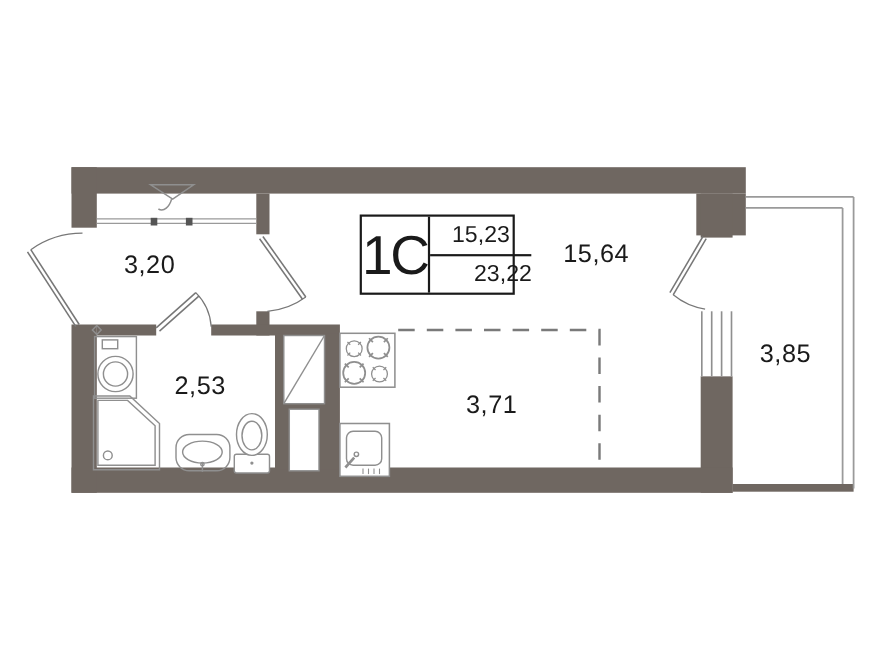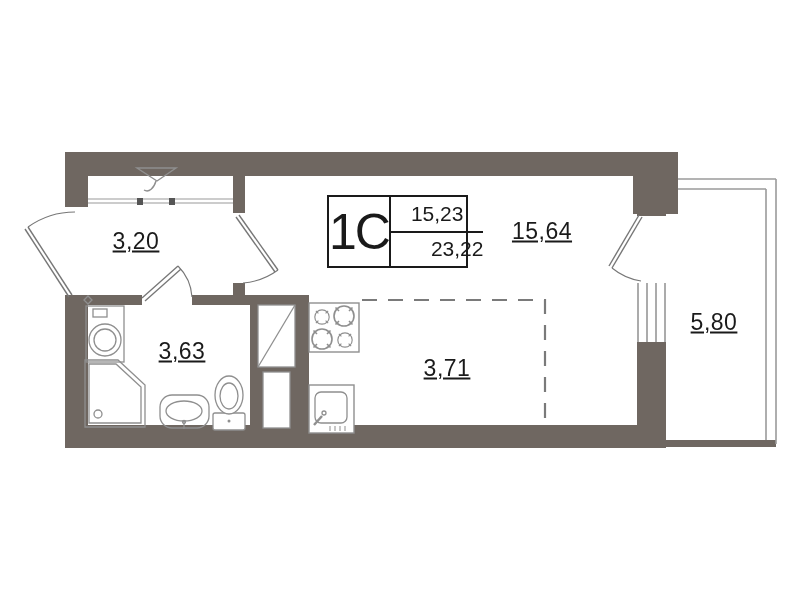--- a/index.html
+++ b/index.html
@@ -3,21 +3,21 @@
 <meta charset="utf-8">
 <style>
   html,body{margin:0;padding:0;background:#ffffff;}
   .plan{
     position:relative;width:799px;height:600px;background:#ffffff;
     font-family:"Liberation Sans", sans-serif;color:#1a1a1a;overflow:hidden;
   }
   .plan svg{position:absolute;left:0;top:0;}
   .room-label{
     position:absolute;font-size:23px;color:#1a1a1a;white-space:nowrap;
-    transform:translate(-50%,-50%);letter-spacing:0.5px;text-decoration:underline;
+    transform:translate(-50%,-50%);letter-spacing:0.5px;
   }
   .info-box{
     position:absolute;left:327px;top:195px;width:141px;height:73px;
     border:2px solid #1a1a1a;background:#ffffff;display:flex;box-sizing:border-box;
   }
   .info-type{
     width:85px;border-right:2px solid #1a1a1a;display:flex;align-items:center;
     justify-content:center;font-size:50px;letter-spacing:-2px;box-sizing:border-box;
   }
   .info-rows{flex:1;display:flex;flex-direction:column;}
@@ -158,24 +158,24 @@
         <line x1="335" y1="426" x2="335" y2="431"></line>
         <line x1="340" y1="426" x2="340" y2="431"></line>
         <line x1="345" y1="426" x2="345" y2="431"></line>
       </g>
     </g>
 
     <path d="M 362 300 H 545 V 425" fill="none" stroke="#7a7a7a" stroke-width="2.2" stroke-dasharray="15 11"></path>
   </svg>
 
   <div class="room-label" style="left:136px;top:241px">3,20</div>
-  <div class="room-label" style="left:182px;top:351px">3,63</div>
+  <div class="room-label" style="left:182px;top:351px">2,53</div>
   <div class="room-label" style="left:447px;top:368px">3,71</div>
   <div class="room-label" style="left:542px;top:231px">15,64</div>
-  <div class="room-label" style="left:714px;top:322px">5,80</div>
+  <div class="room-label" style="left:714px;top:322px">3,85</div>
 
   <div class="info-box">
     <div class="info-type">1С</div>
     <div class="info-rows">
       <div class="info-row">15,23</div>
       <div class="info-row">23,22</div>
     </div>
   </div>
 
 </div>

